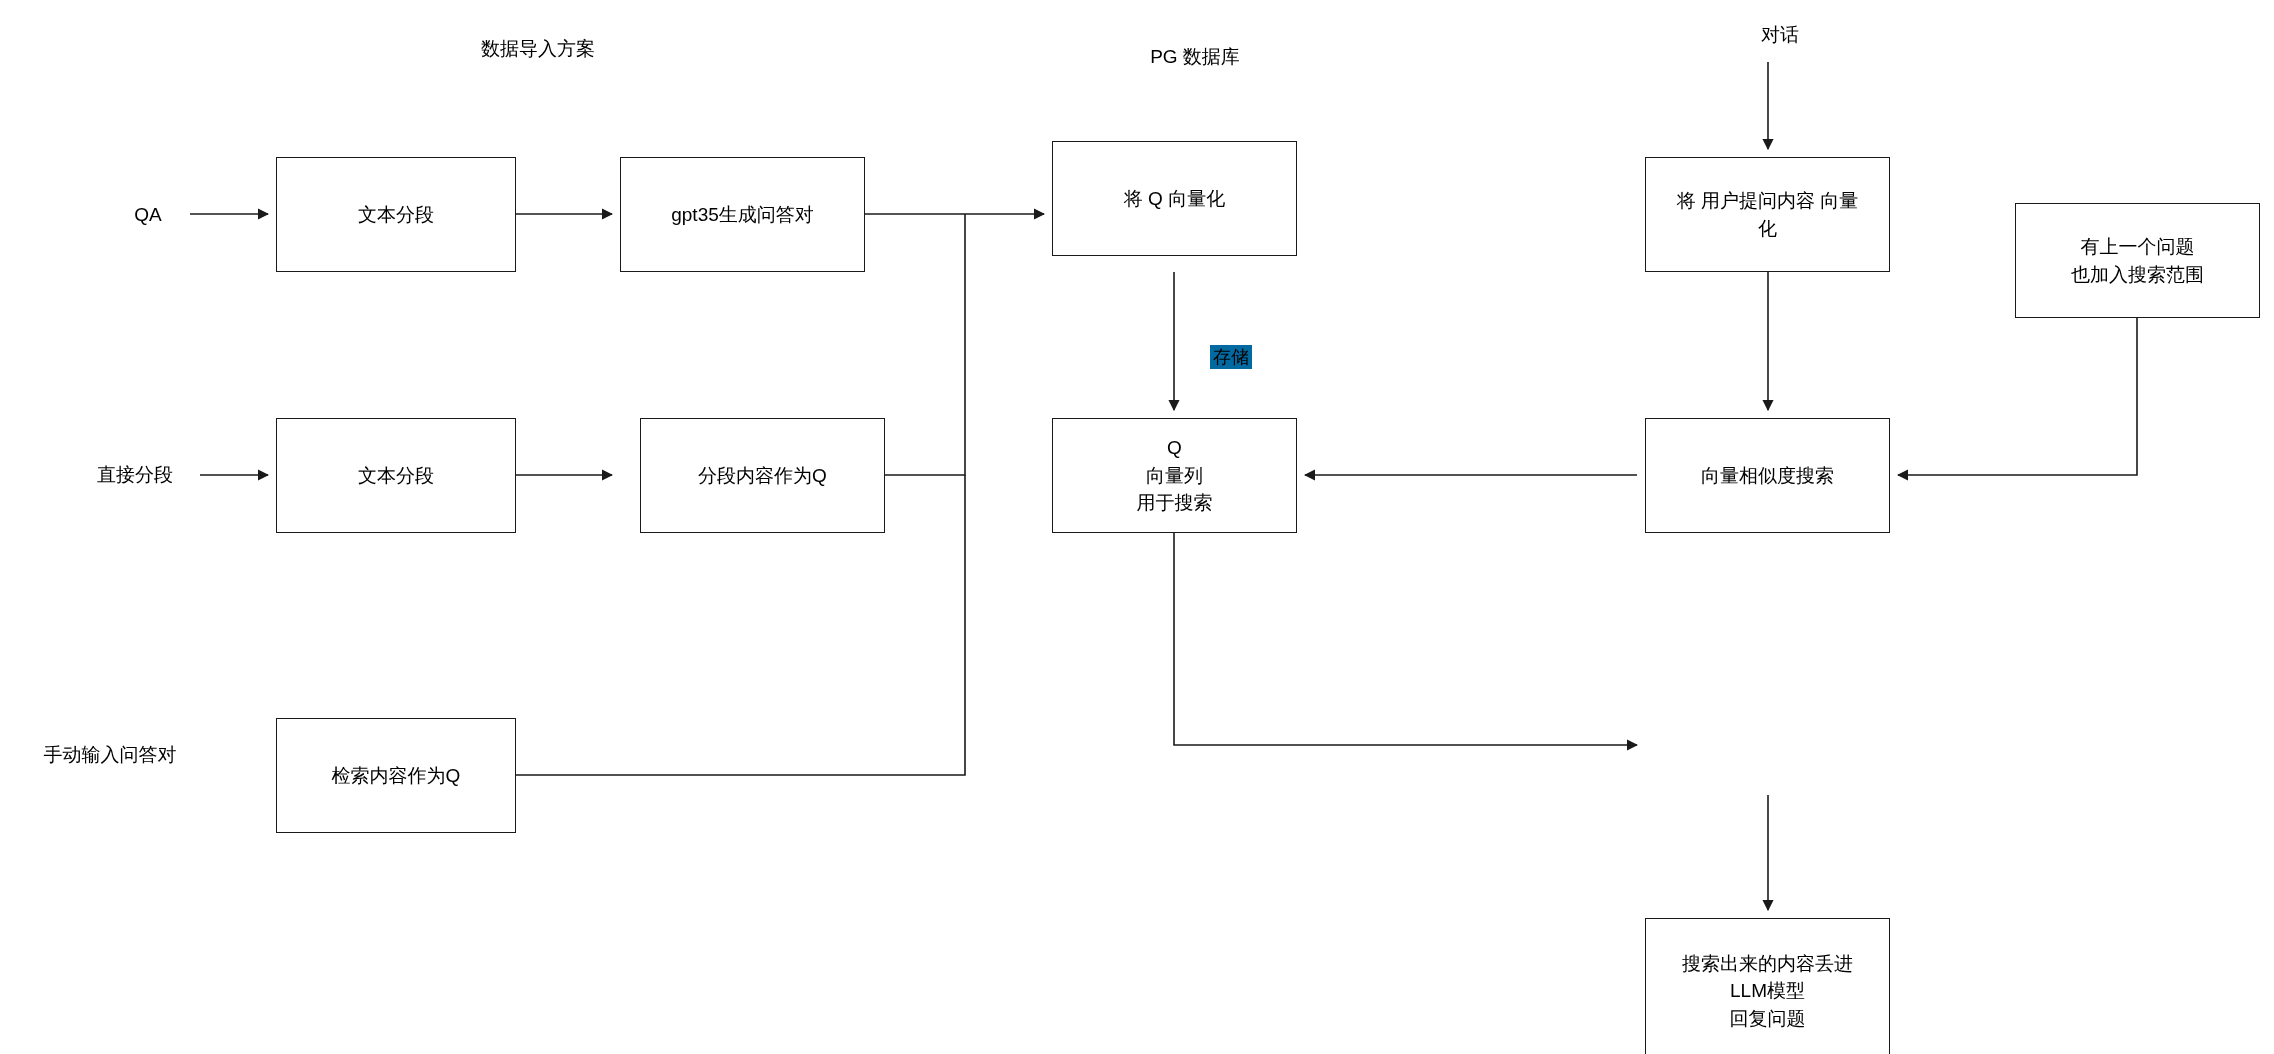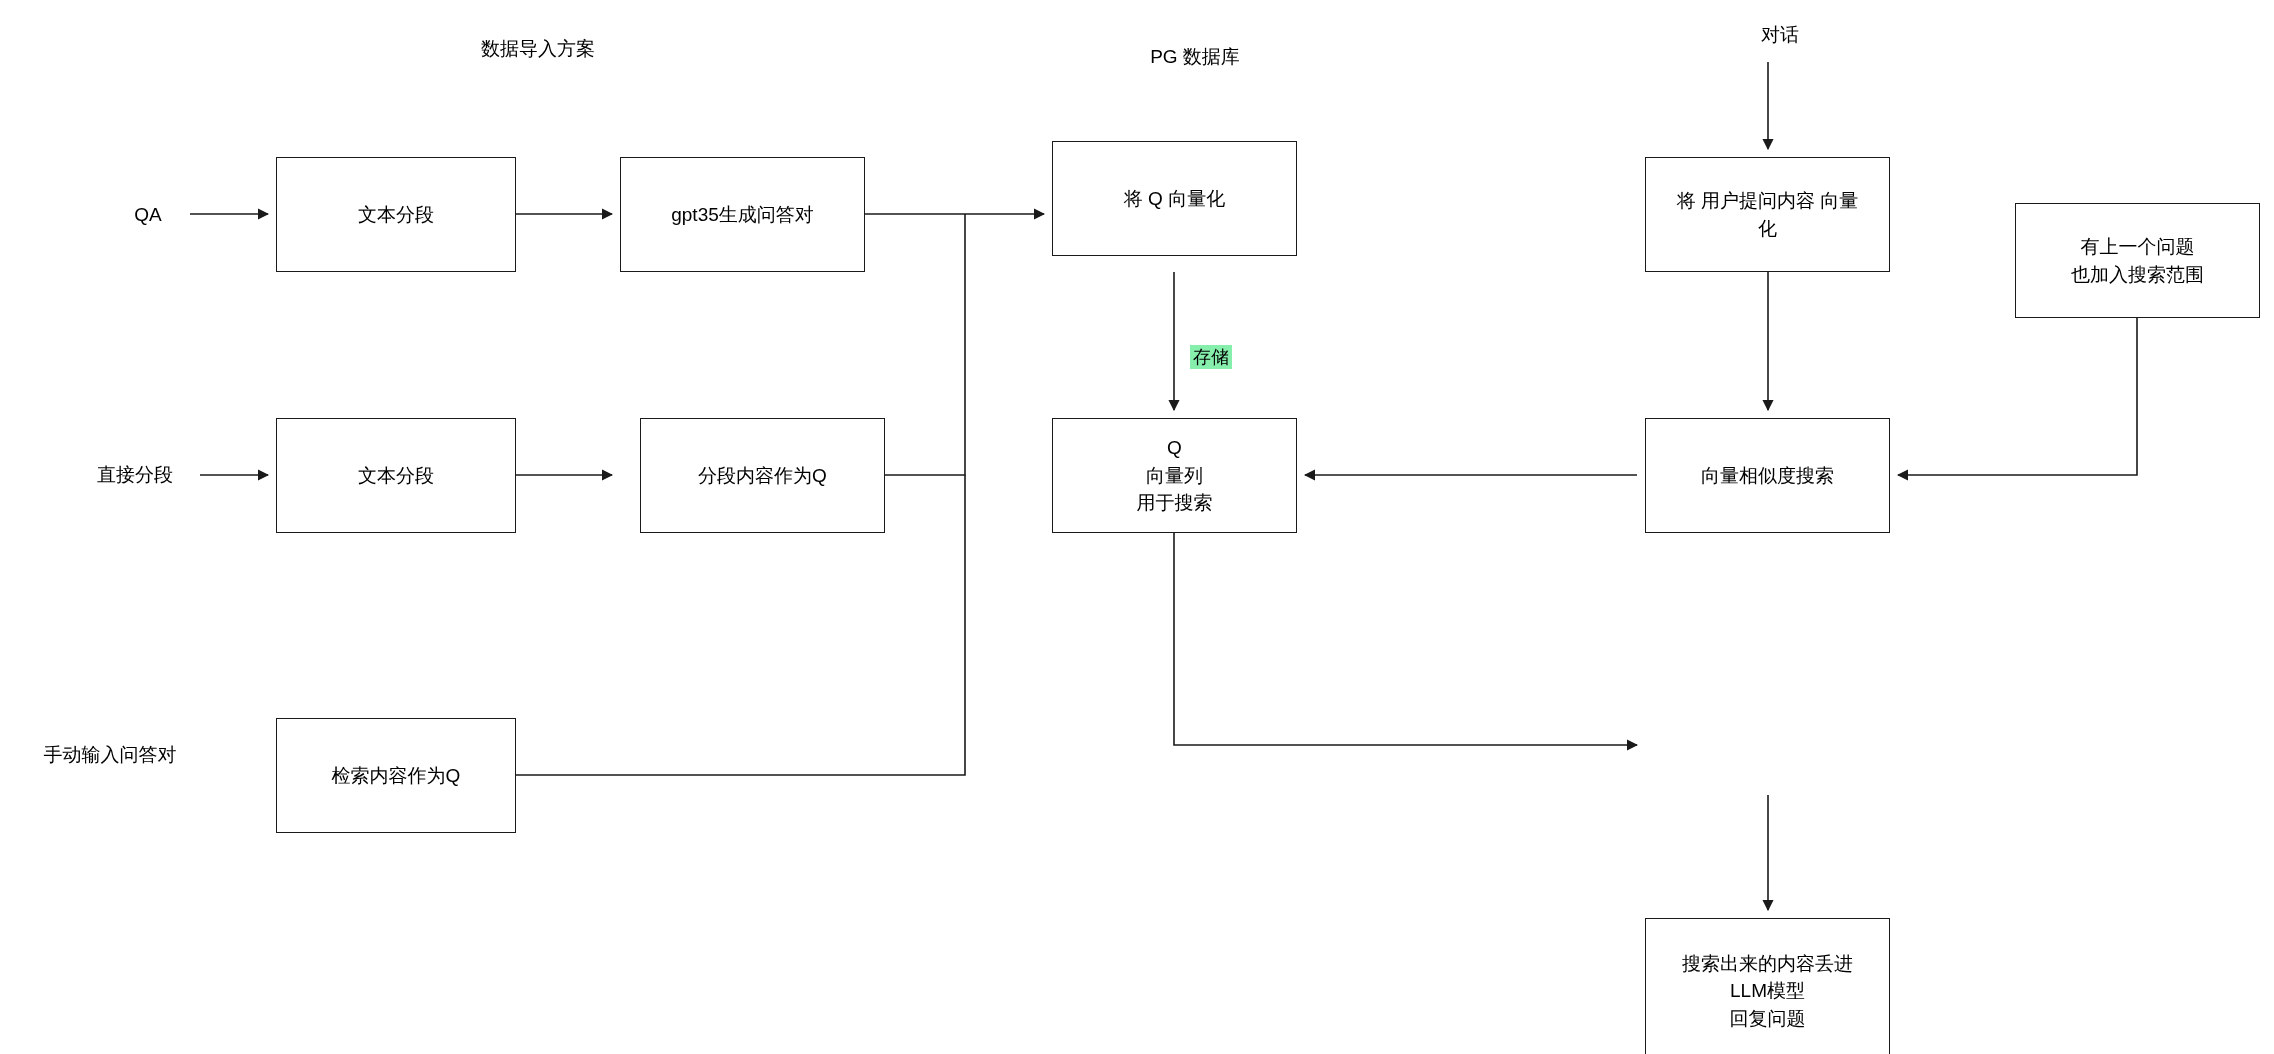--- a/index.html
+++ b/index.html
@@ -40,23 +40,24 @@
     text-align: center;
     white-space: pre-line;
     display: flex;
     align-items: center;
     justify-content: center;
   }
   .edge-label {
     position: absolute;
     color: #000000;
     font-size: 18px;
-    background: #86efac;
+    background: #0369a1;
     padding: 0 3px;
     white-space: nowrap;
+    margin-left: 20px;
   }
   svg.edges {
     position: absolute;
     left: 0;
     top: 0;
     width: 2274px;
     height: 1054px;
     overflow: visible;
   }
 </style>

